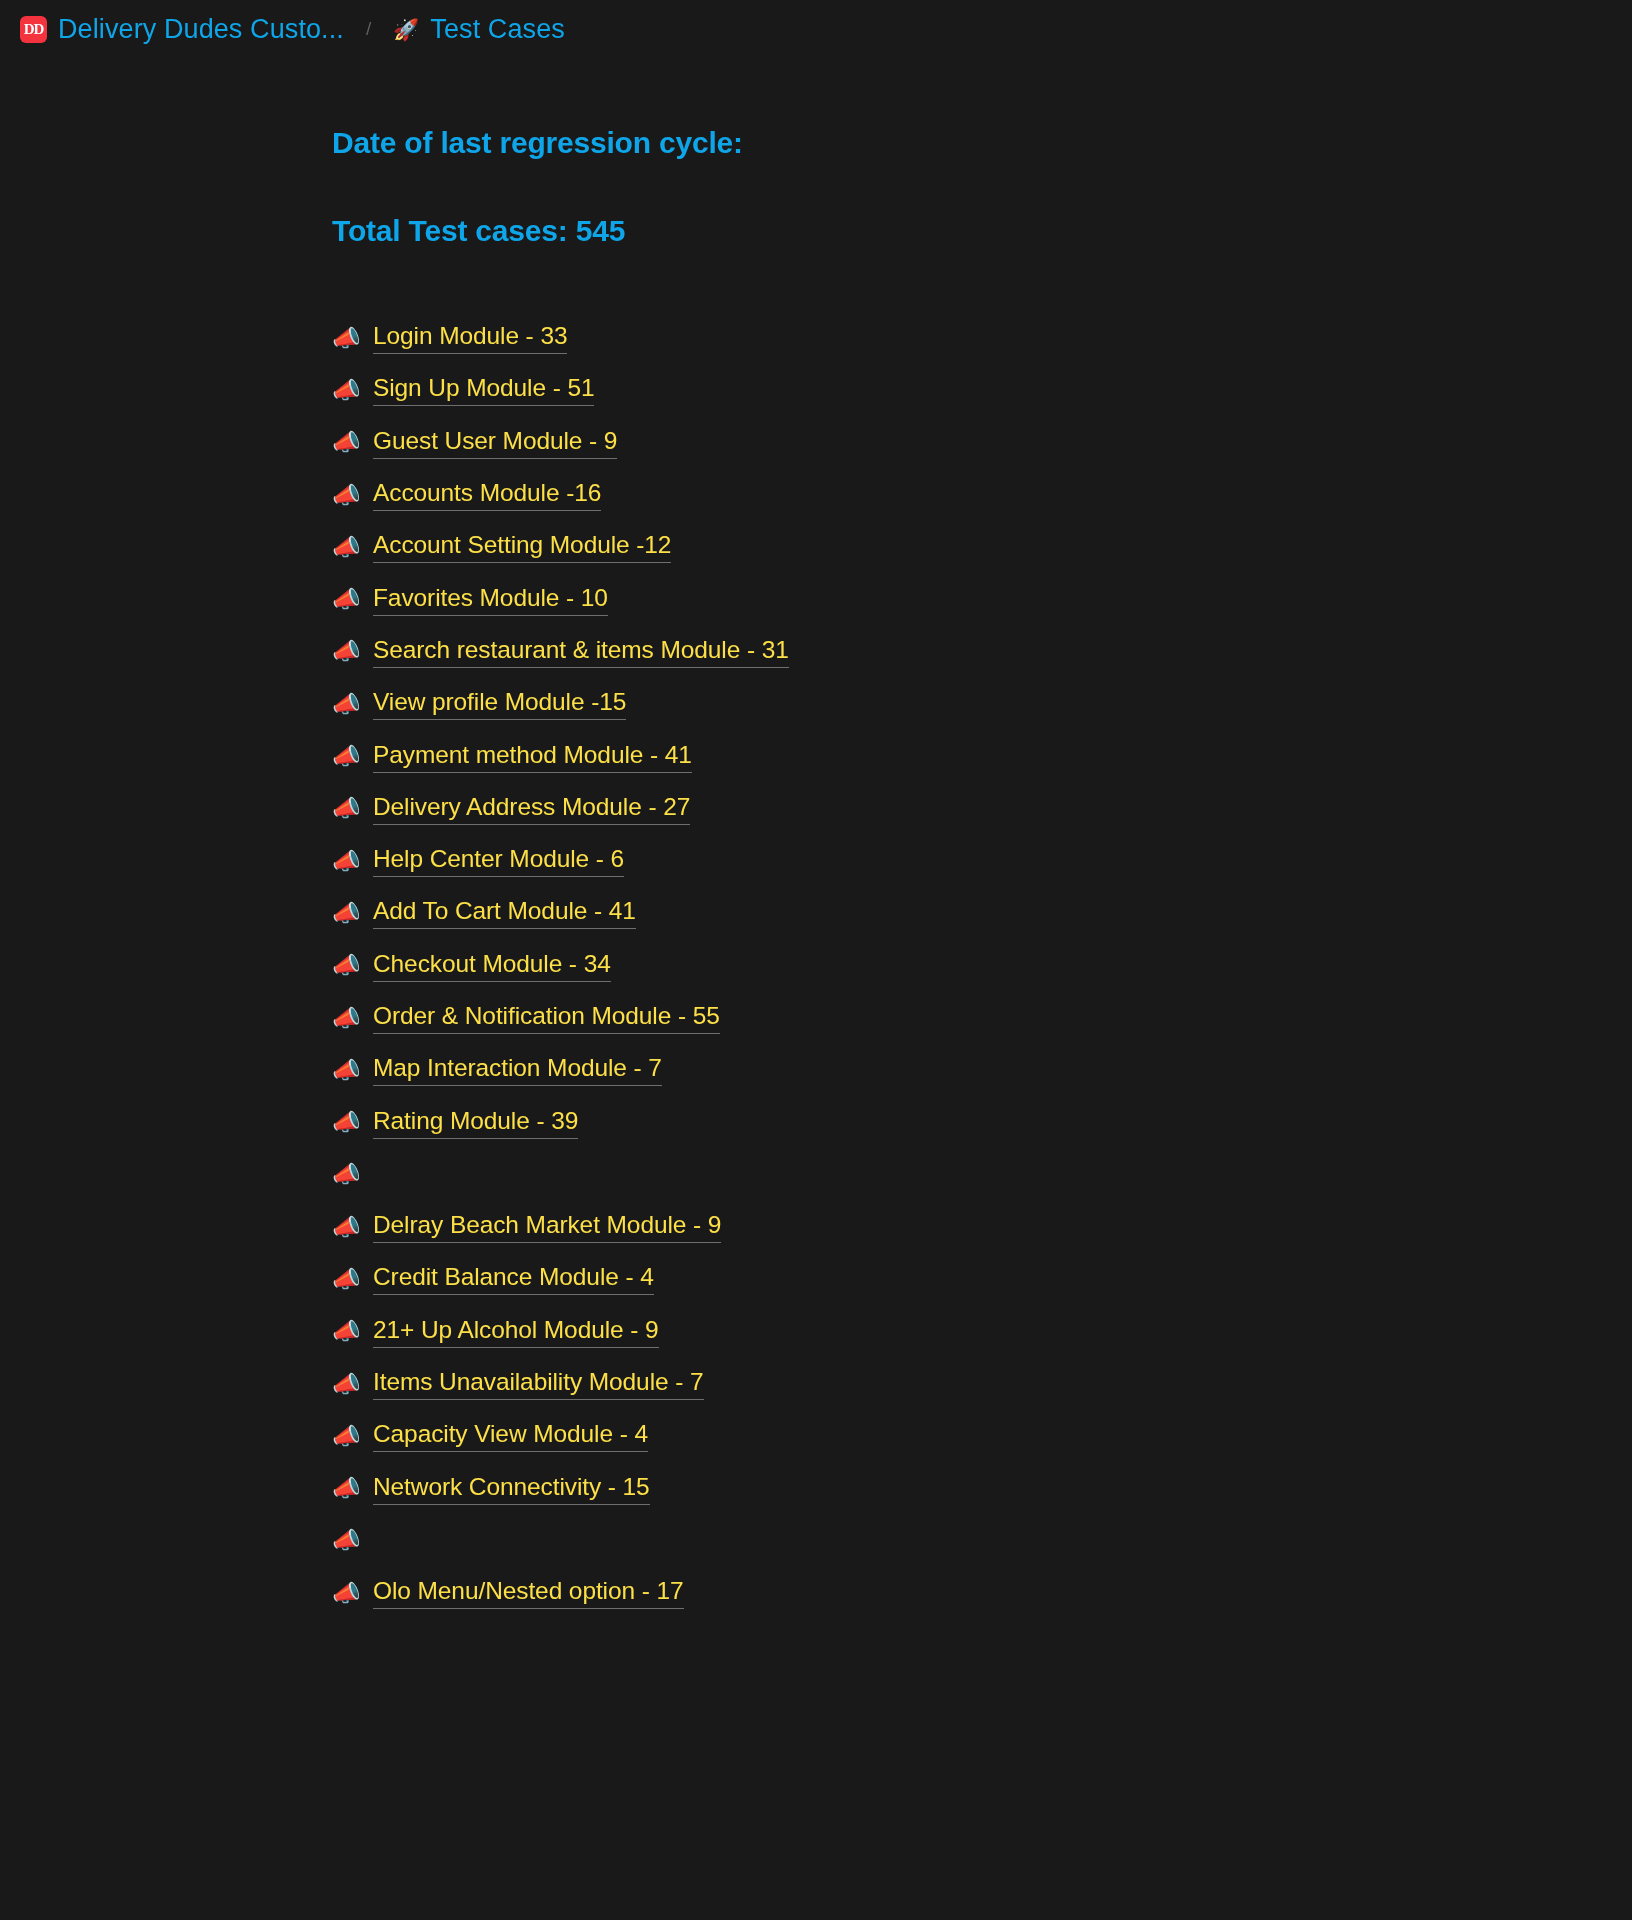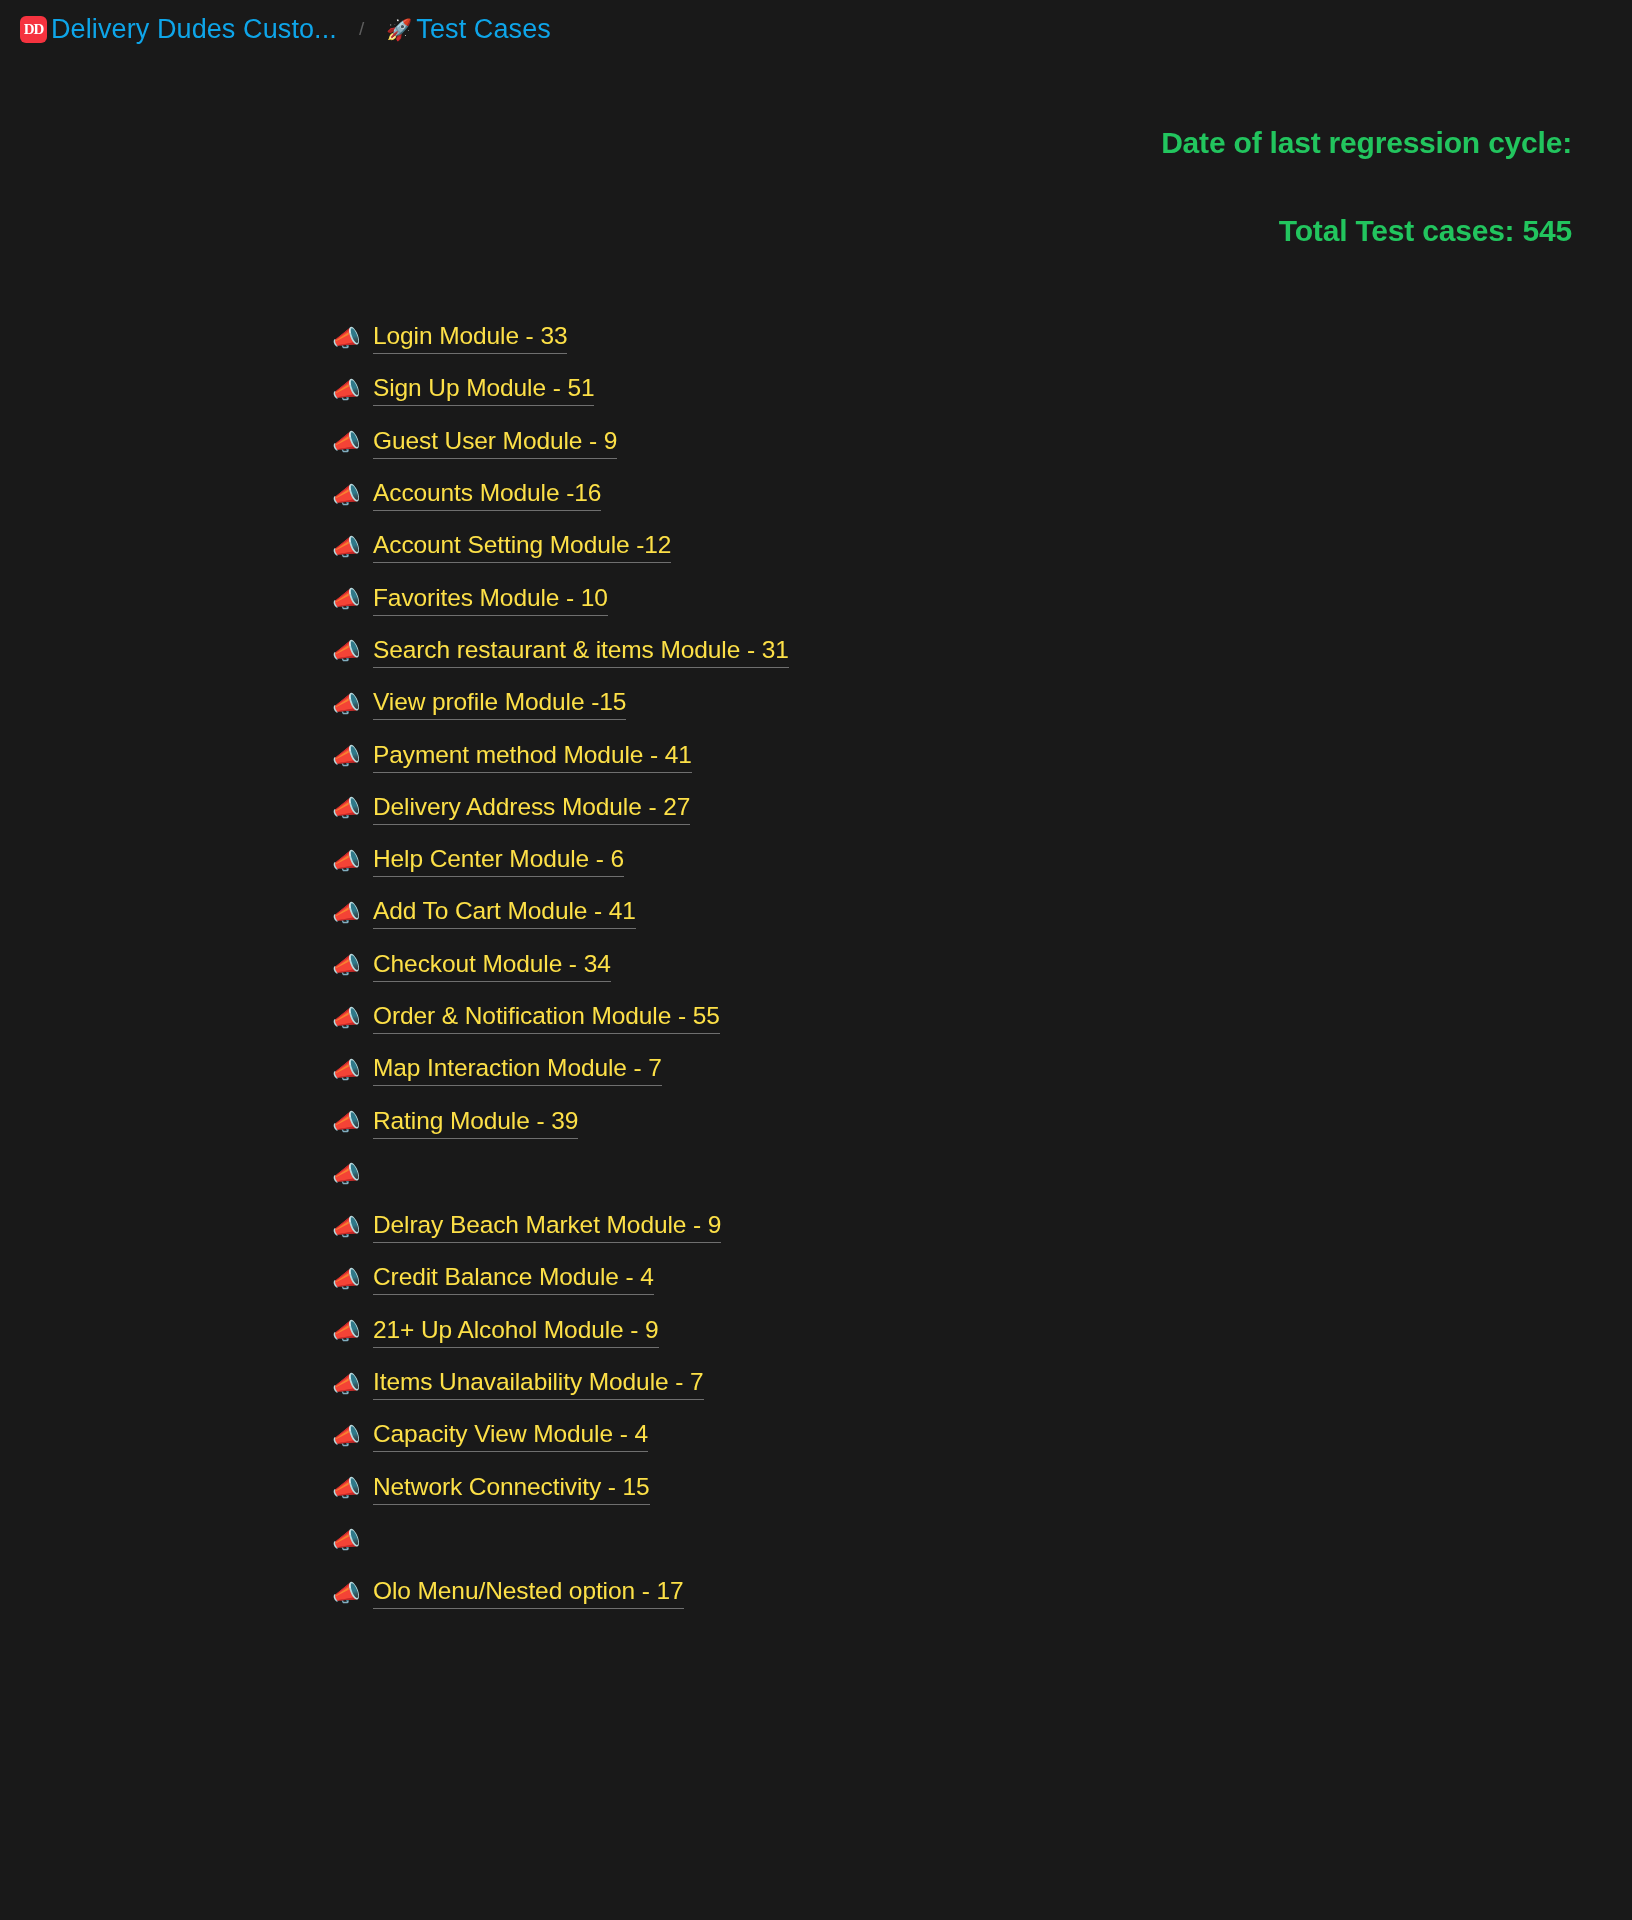--- a/index.html
+++ b/index.html
@@ -23,21 +23,21 @@
     align-items: center;
     height: 58px;
     padding: 0 0 0 12px;
     gap: 0px;
     background: #191919;
   }
 
   .crumb {
     display: flex;
     align-items: center;
-    gap: 4px;
+    gap: 11px;
     padding: 4px 8px;
     border-radius: 4px;
     cursor: pointer;
   }
 
   .dd-logo {
     width: 27px;
     height: 27px;
     border-radius: 6px;
     background: #f5333f;
@@ -78,24 +78,23 @@
   
   .page {
     padding-left: 332px;
     padding-right: 60px;
     padding-top: 10px;
   }
 
   .heading {
     font-size: 30px;
     font-weight: bold;
-    color: #22c55e;
+    color: #0ea5e9;
     letter-spacing: -0.2px;
     line-height: 1.3;
-    text-align: right;
   }
 
   .h-gap-1 { margin-top: 55px; }
   .h-gap-2 { margin-top: 49px; }
 
   .module-list {
     margin-top: 62px;
     list-style: none;
   }
 

